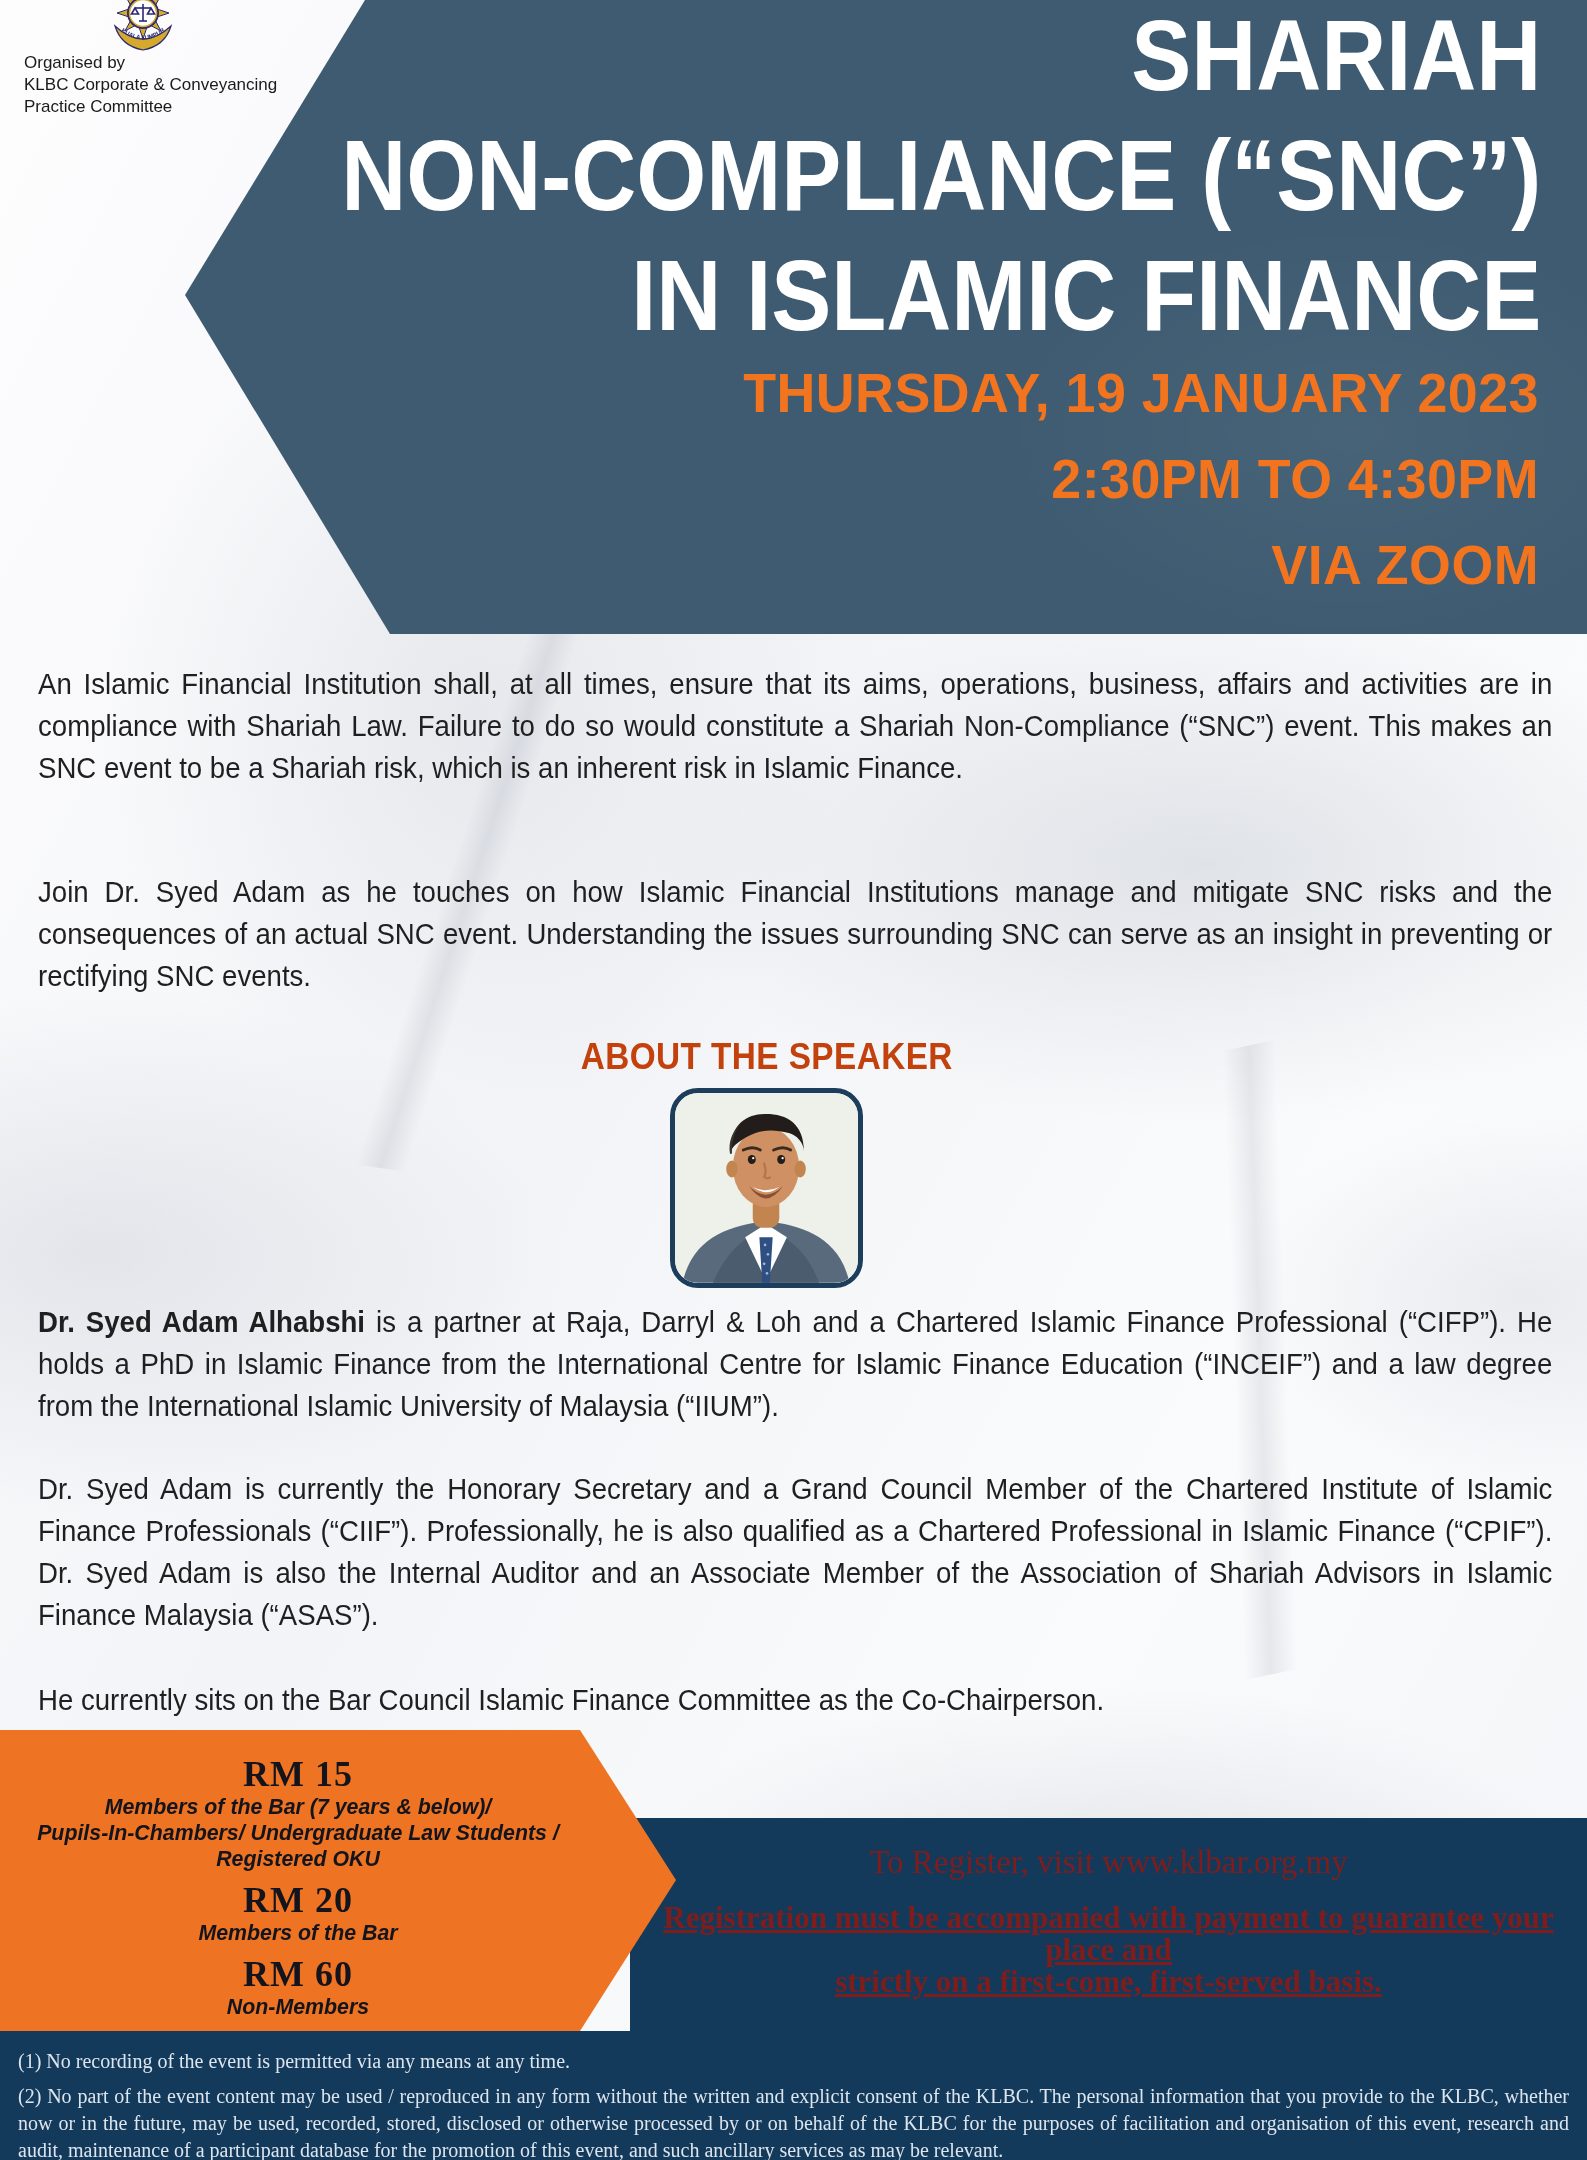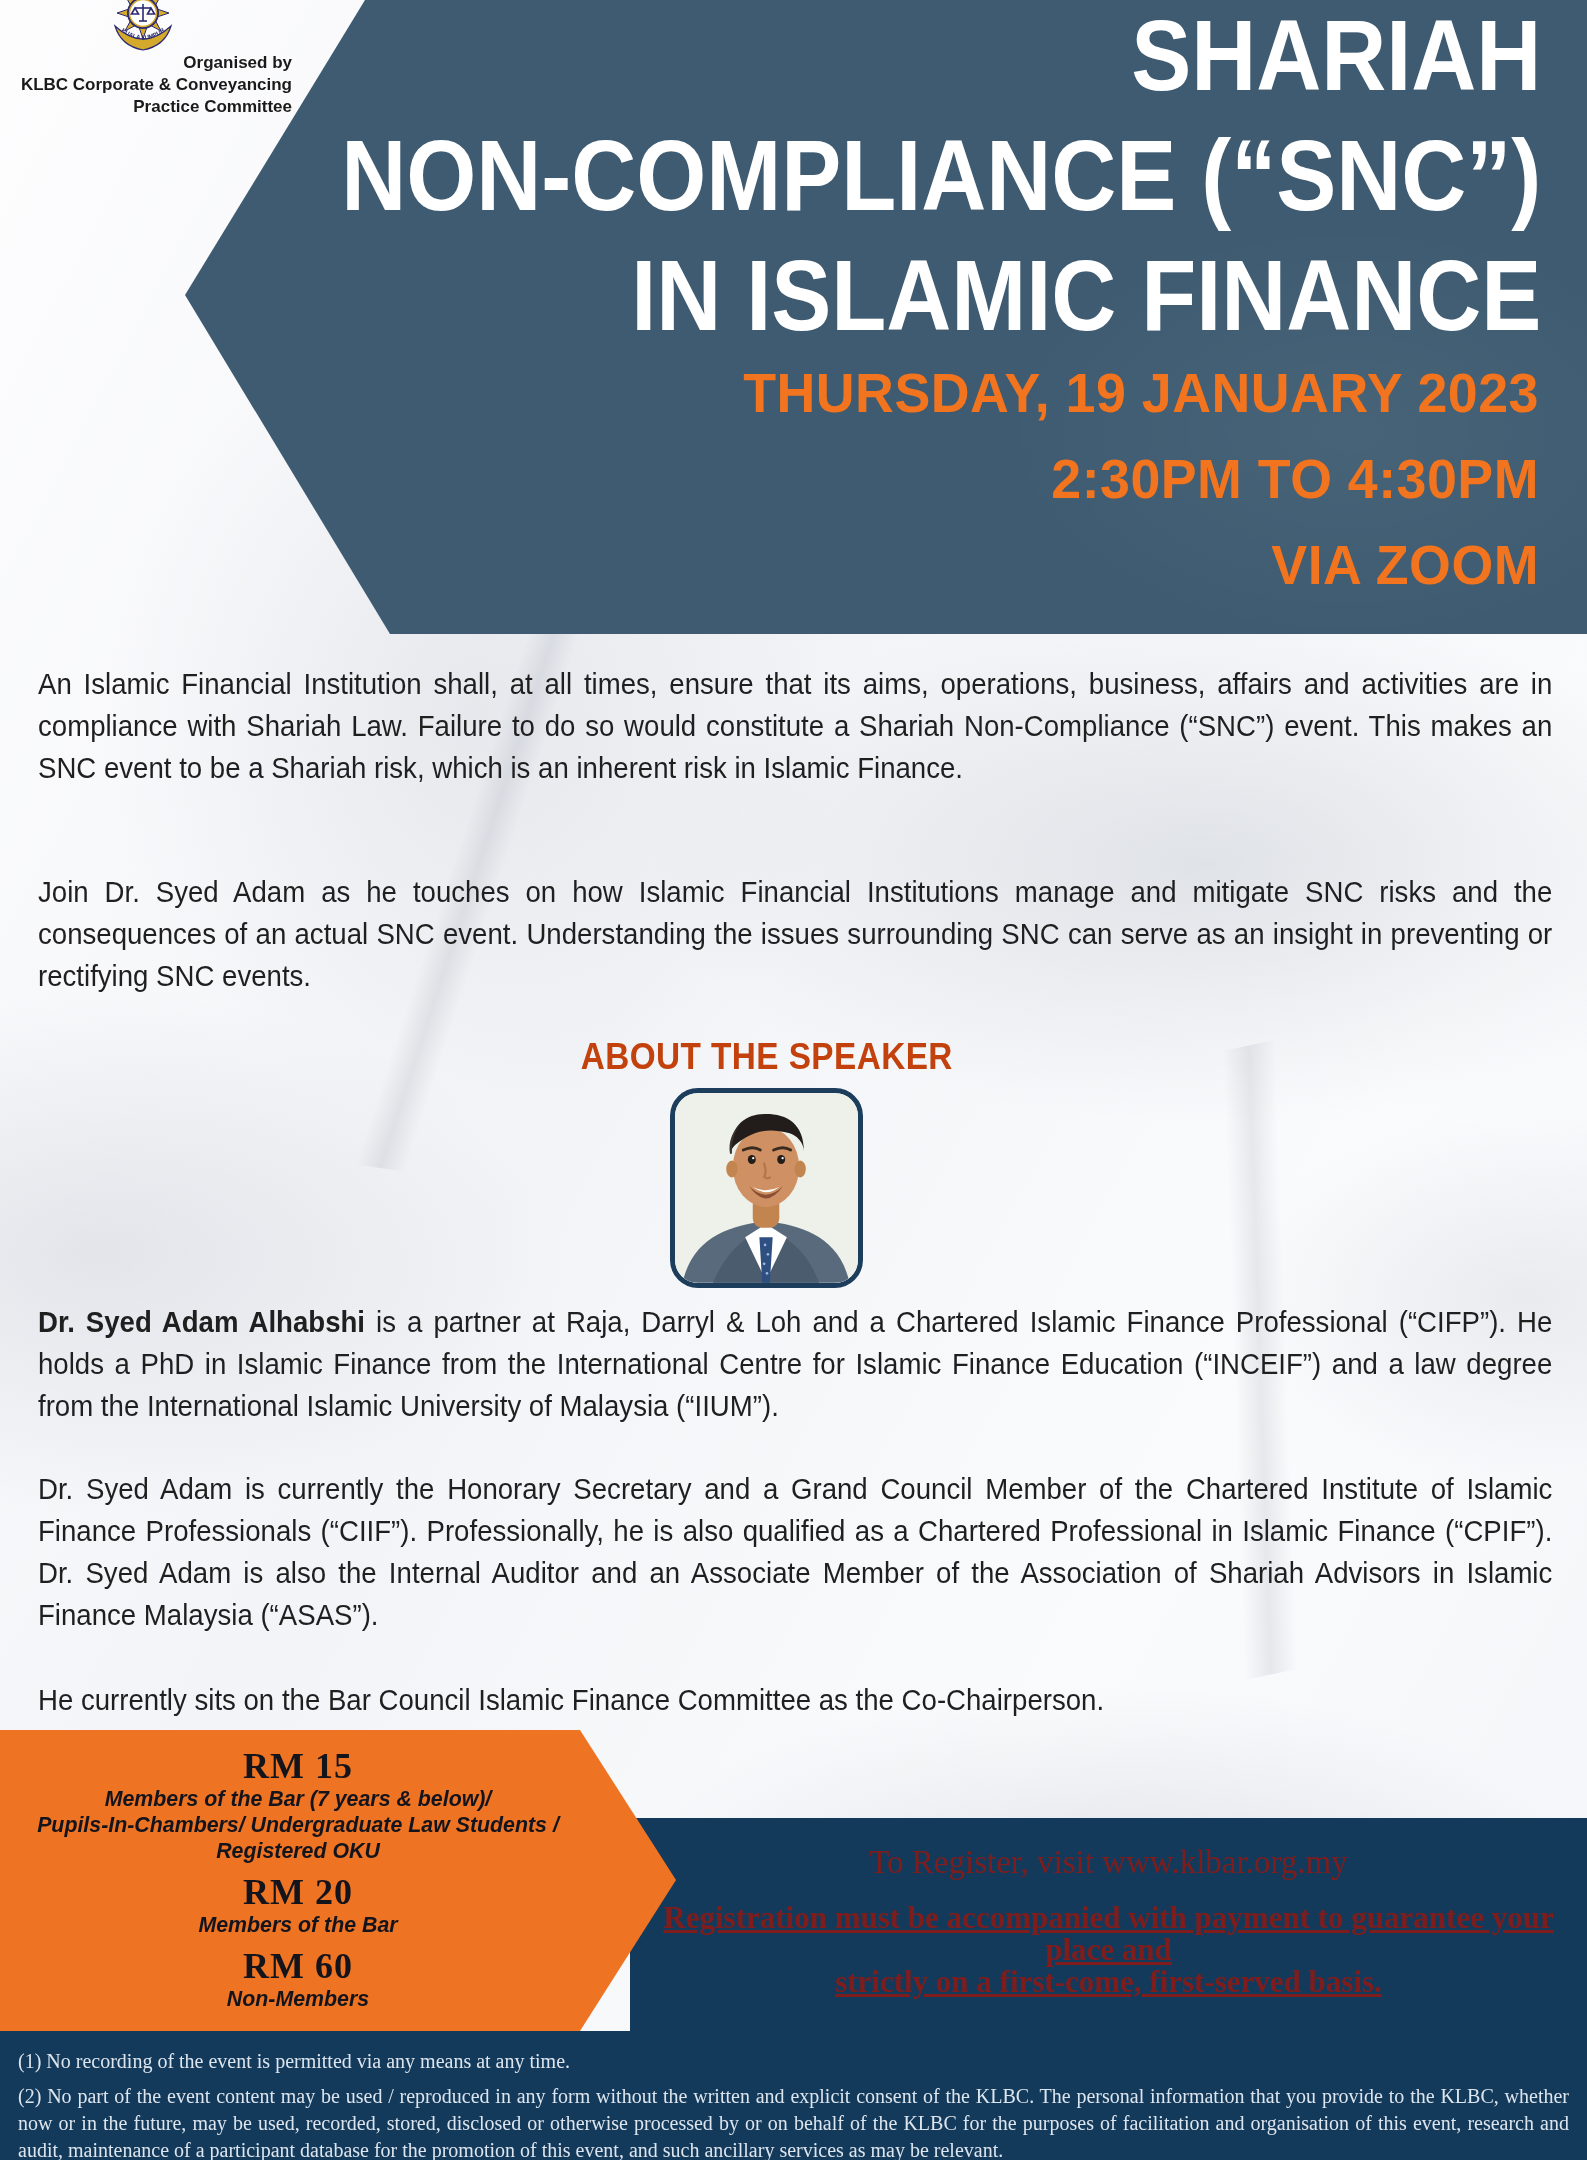--- a/index.html
+++ b/index.html
@@ -32,22 +32,22 @@
     position:absolute;z-index:2;top:-5px;right:46px;text-align:right;
     color:#ffffff;font-weight:700;font-size:100px;line-height:120px;
     letter-spacing:0px;transform:scaleX(.90);transform-origin:100% 0;white-space:nowrap;
   }
   .banner-when{
     position:absolute;z-index:2;top:350px;right:48px;text-align:right;
     color:#f2741e;font-weight:700;font-size:56px;line-height:86px;white-space:nowrap;
     transform:scaleX(.96);transform-origin:100% 0;letter-spacing:.5px;
   }
   
-  .org{position:absolute;z-index:2;left:12px;top:52px;width:280px;text-align:right;
-       color:#1a1a1a;font-weight:700;font-size:17px;line-height:22px;}
+  .org{position:absolute;z-index:2;left:24px;top:52px;width:280px;text-align:left;
+       color:#1a1a1a;font-weight:400;font-size:17px;line-height:22px;}
   .crest{position:absolute;z-index:2;left:103px;top:0px;width:80px;height:52px;}
   
   .para{
     position:absolute;z-index:2;left:38px;width:1646px;margin:0;
     color:#1f1f1f;font-size:30px;line-height:42px;text-align:justify;
     transform:scaleX(.92);transform-origin:0 0;letter-spacing:0;
   }
   .about{
     position:absolute;z-index:2;left:0;top:1036px;width:1534px;text-align:center;margin:0;
     color:#c2410c;font-size:37px;font-weight:700;letter-spacing:.5px;
@@ -58,21 +58,21 @@
     border:5px solid #1c3d5c;border-radius:28px;box-sizing:border-box;
     overflow:hidden;background:#edf1e9;
   }
   .photo svg{display:block;width:100%;height:100%;}
   
   .arrow{
     position:absolute;z-index:4;left:0;top:1730px;width:680px;height:301px;
     background:#ee7424;
     clip-path:polygon(0 0,580px 0,676px 150px,580px 301px,0 301px);
   }
-  .tiers{position:absolute;z-index:5;left:0;top:1730px;width:596px;text-align:center;color:#14141c;padding-top:16px;}
+  .tiers{position:absolute;z-index:5;left:0;top:1730px;width:596px;text-align:center;color:#14141c;padding-top:24px;}
   .tier{margin-bottom:8px;}
   .tier-price{font-family:"Liberation Serif",serif;font-weight:700;font-size:36px;line-height:40px;letter-spacing:1px;}
   .tier-label{font-size:22px;line-height:26px;font-weight:700;font-style:italic;transform:scaleX(.97);transform-origin:50% 0;}
   
   .regbox{position:absolute;z-index:3;left:630px;top:1818px;width:957px;height:213px;background:#143a5b;}
   .reg{position:absolute;z-index:3;left:630px;top:1818px;width:957px;text-align:center;color:#7f1d1d;
        font-family:"Liberation Serif",serif;padding-top:22px;}
   .reg-main{font-size:33px;line-height:44px;}
   .reg-note{font-size:31px;line-height:32px;font-weight:700;margin-top:18px;text-decoration:underline;}
   .footstrip{position:absolute;z-index:3;left:0;top:2031px;width:1587px;height:129px;background:#143a5b;}

